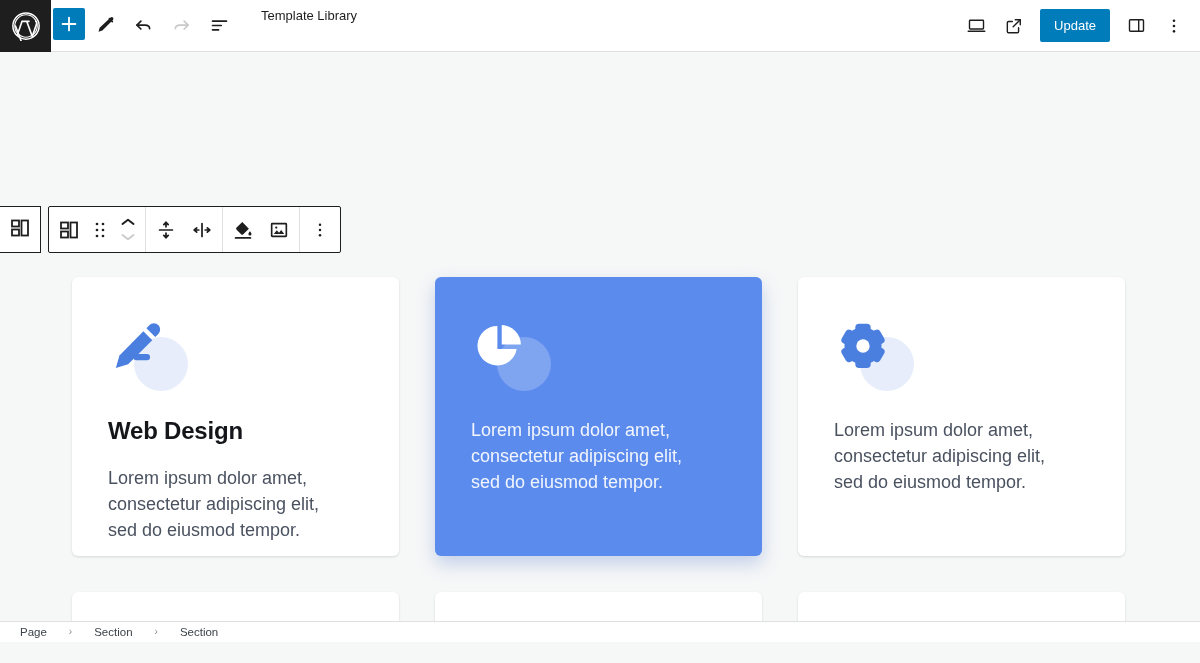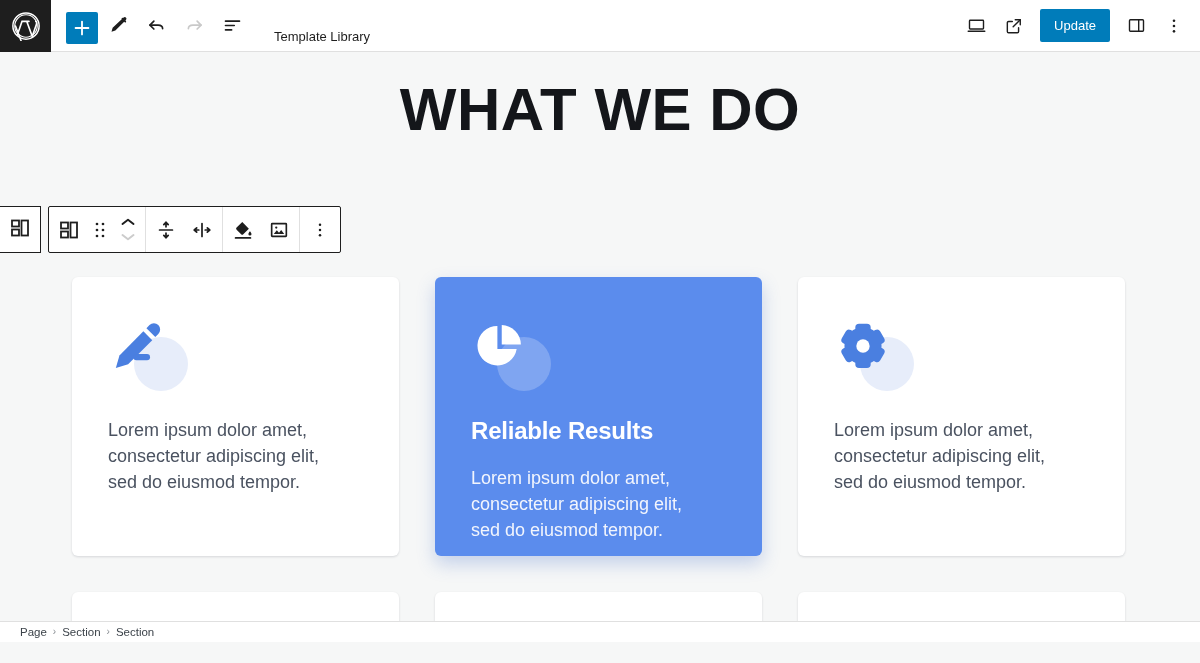--- a/index.html
+++ b/index.html
@@ -19,21 +19,21 @@
     position:relative; z-index:40;
   }
   .wp-logo{
     width:51px; height:52px;
     background:#1e1e1e;
     display:flex; align-items:center; justify-content:center;
     flex:0 0 51px;
   }
   .wp-logo svg{ display:block; }
 
-  .hdr-left{ display:flex; align-items:flex-end; gap:2px; padding-left:15px; }
+  .hdr-left{ display:flex; align-items:flex-start; gap:2px; padding-left:2px; }
   .hdr-right{ display:flex; align-items:center; gap:2px; margin-left:auto; padding-right:8px; }
 
   .tbtn{
     width:36px; height:36px;
     display:flex; align-items:center; justify-content:center;
     background:transparent; border:none; border-radius:2px;
     cursor:pointer; color:#1e1e1e;
   }
   .tbtn svg{ display:block; }
   .tbtn.add{
@@ -180,21 +180,21 @@
 
   
   .breadcrumb-bar{
     position:absolute;
     left:0; bottom:0;
     width:1200px; height:21px;
     background:#ffffff;
     border-top:1px solid #e0e0e0;
     display:flex; align-items:center;
     padding-left:20px;
-    gap:6px;
+    gap:22px;
     z-index:35;
   }
   .crumb{
     font-size:11.5px; color:#3c434a;
     cursor:pointer; white-space:nowrap;
   }
   .crumb-sep{
     font-size:10px; color:#8a8f94;
     line-height:1;
   }
@@ -299,21 +299,20 @@
           <circle cx="12" cy="12" r="1.55"></circle>
           <circle cx="12" cy="18.4" r="1.55"></circle>
         </svg>
       </span>
     </button>
   </div>
 </div>
 
 <div class="canvas">
 
-  <div class="page-heading">WHAT WE DO</div>
 
   <div class="block-toolbar">
 
     <div class="bt-parent">
       <span>
         <svg width="24" height="24" viewBox="0 0 24 24" fill="none" stroke="#1e1e1e" stroke-width="1.8">
           <rect x="4" y="4.5" width="7" height="6"></rect>
           <rect x="4" y="13.5" width="7" height="6"></rect>
           <rect x="13.5" y="4.5" width="6.5" height="15"></rect>
         </svg>
@@ -422,35 +421,35 @@
       <div class="card-icon">
         <div class="icon-blob"></div>
         <div class="icon-glyph">
           <svg viewBox="0 0 40 40" fill="currentColor">
             <path d="M28.6 5.6a4.3 4.3 0 0 1 6.1 6.1l-2.1 2.1-6.1-6.1z"></path>
             <path d="M24.4 9.9l6.1 6.1L13.9 32.6 5.4 35.1l2.5-8.5z"></path>
             <rect x="17.5" y="25.6" width="11.5" height="4.2" rx="2.1"></rect>
           </svg>
         </div>
       </div>
+      <div class="card-title">Web Design</div>
       <div class="card-text">Lorem ipsum dolor amet, consectetur adipiscing elit, sed do eiusmod tempor.</div>
     </div>
 
     <div class="card featured">
       <div class="card-icon">
         <div class="icon-blob"></div>
         <div class="icon-glyph">
           <svg viewBox="0 0 40 40" fill="currentColor">
             <path d="M18.6 5.4v14.2h14.2A14.3 14.3 0 0 0 18.6 5.4z" opacity="0"></path>
             <path d="M18.2 6.2A13.6 13.6 0 1 0 31.5 22H18.2z"></path>
             <path d="M21.2 5.6V19h13.2A13.5 13.5 0 0 0 21.2 5.6z"></path>
           </svg>
         </div>
       </div>
-      <div class="card-title">Reliable Results</div>
       <div class="card-text">Lorem ipsum dolor amet, consectetur adipiscing elit, sed do eiusmod tempor.</div>
     </div>
 
     <div class="card">
       <div class="card-icon">
         <div class="icon-blob"></div>
         <div class="icon-glyph">
           <svg viewBox="0 0 40 40" fill="currentColor">
             <path d="M17.3 4.6h5.4a2.6 2.6 0 0 1 2.6 2.6v1a11 11 0 0 1 2.2 1.3l0.9-0.5a2.6 2.6 0 0 1 3.5 1l2.7 4.6a2.6 2.6 0 0 1-1 3.5l-0.9 0.5a11 11 0 0 1 0 2.6l0.9 0.5a2.6 2.6 0 0 1 1 3.5l-2.7 4.6a2.6 2.6 0 0 1-3.5 1l-0.9-0.5a11 11 0 0 1-2.2 1.3v1a2.6 2.6 0 0 1-2.6 2.6h-5.4a2.6 2.6 0 0 1-2.6-2.6v-1a11 11 0 0 1-2.2-1.3l-0.9 0.5a2.6 2.6 0 0 1-3.5-1l-2.7-4.6a2.6 2.6 0 0 1 1-3.5l0.9-0.5a11 11 0 0 1 0-2.6l-0.9-0.5a2.6 2.6 0 0 1-1-3.5l2.7-4.6a2.6 2.6 0 0 1 3.5-1l0.9 0.5a11 11 0 0 1 2.2-1.3v-1a2.6 2.6 0 0 1 2.6-2.6z"></path>
             <circle cx="20" cy="20" r="4.6" fill="#ffffff"></circle>

